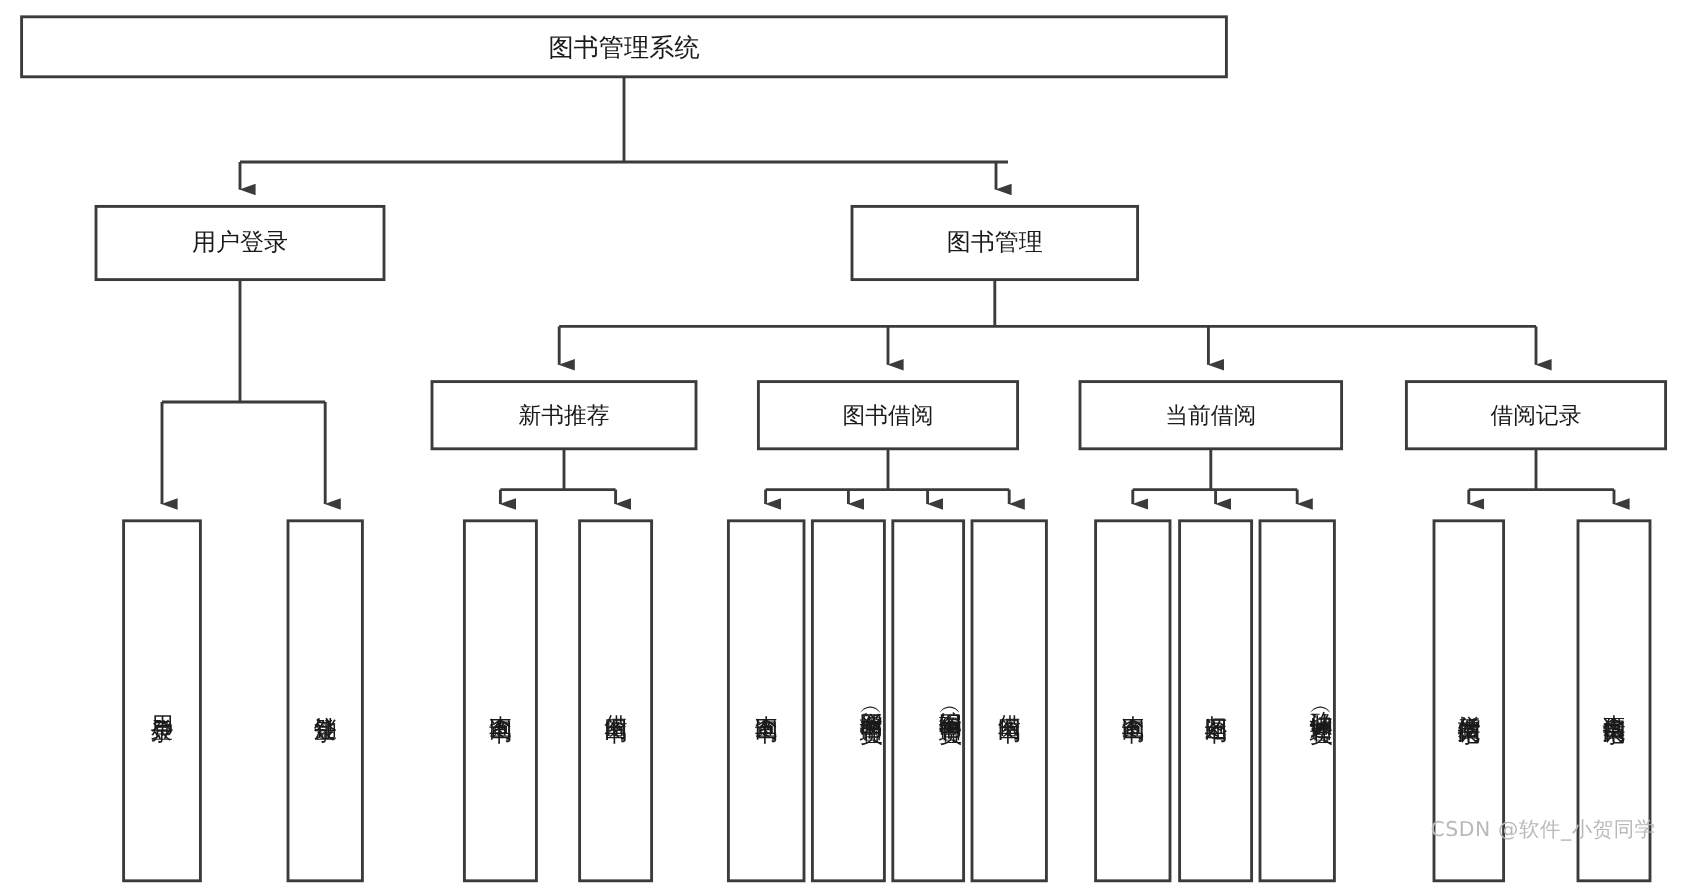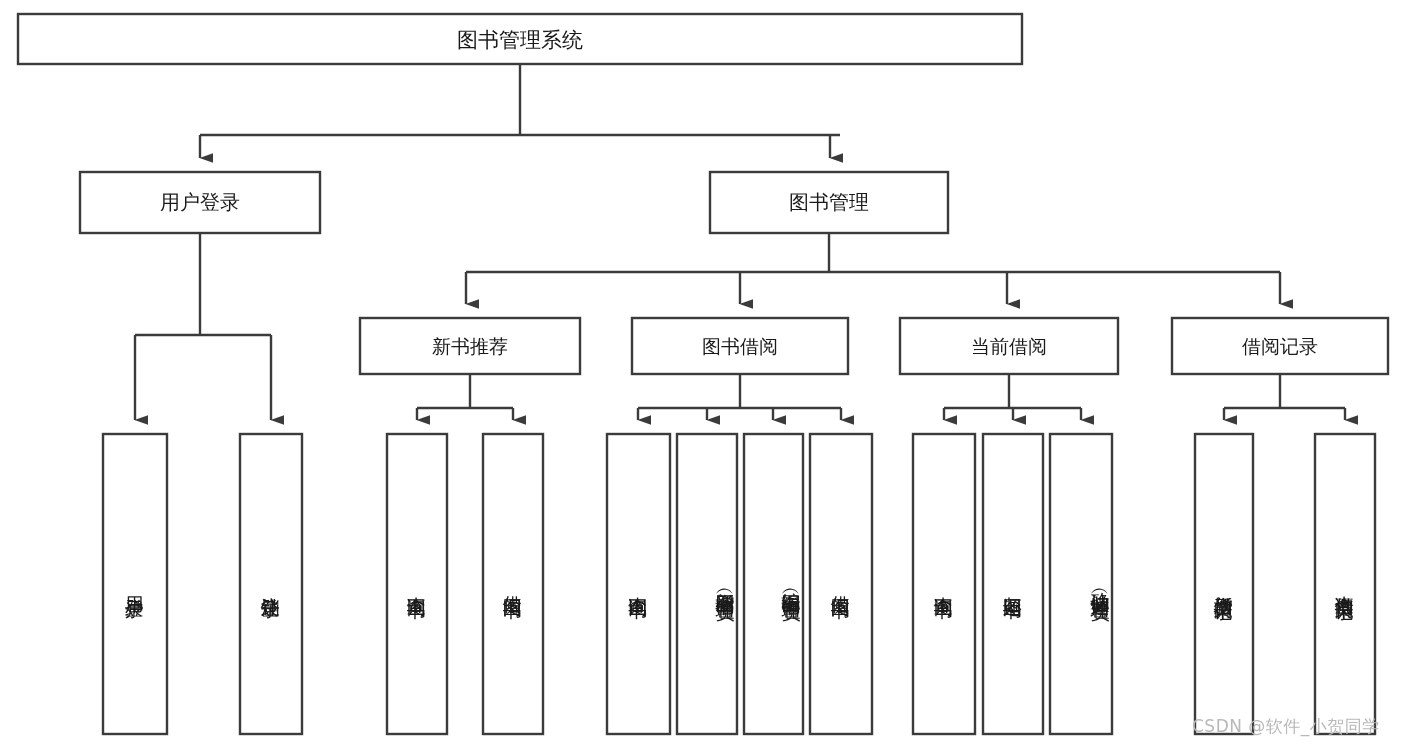--- a/index.html
+++ b/index.html
@@ -192,15 +192,15 @@
   <div class="leaf-label-wrap" style="left:607px; top:434px; width:63px; height:300px;">查询图书</div>
   <div class="leaf-label-wrap" style="left:677px; top:436px; width:60px; height:296px; align-items:flex-start;">新增图书（管理员）</div>
   <div class="leaf-label-wrap" style="left:744px; top:436px; width:59px; height:296px; align-items:flex-start;">编辑图书（管理员）</div>
   <div class="leaf-label-wrap" style="left:810px; top:434px; width:62px; height:300px;">借阅图书</div>
   <div class="leaf-label-wrap" style="left:913px; top:434px; width:62px; height:300px;">查询图书</div>
   <div class="leaf-label-wrap" style="left:983px; top:434px; width:60px; height:300px;">归还图书</div>
   <div class="leaf-label-wrap" style="left:1050px; top:436px; width:62px; height:296px; align-items:flex-start;">确认归还（管理员）</div>
   <div class="leaf-label-wrap" style="left:1195px; top:434px; width:58px; height:300px;">新增借阅记录</div>
   <div class="leaf-label-wrap" style="left:1315px; top:434px; width:60px; height:300px;">查询借阅记录</div>
 
-  <div class="watermark" style="left:1192px; top:715px;">CSDN @软件_小贺同学</div>
+  <div class="watermark" style="left:1192px; top:680px;">CSDN @软件_小贺同学</div>
 
 </div>
 
 </body></html>

